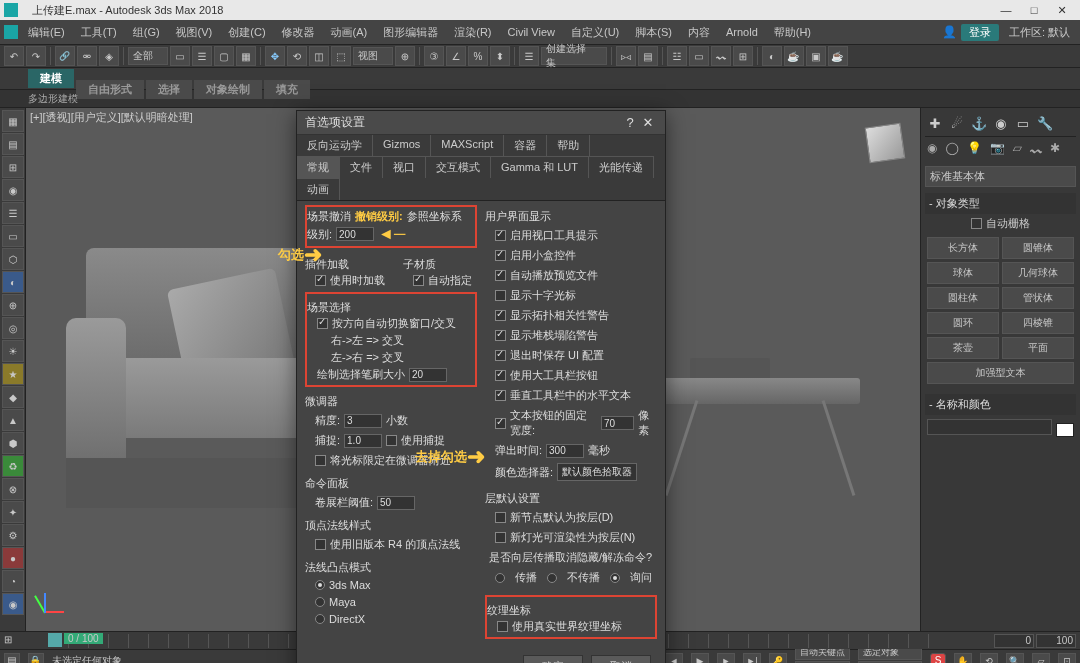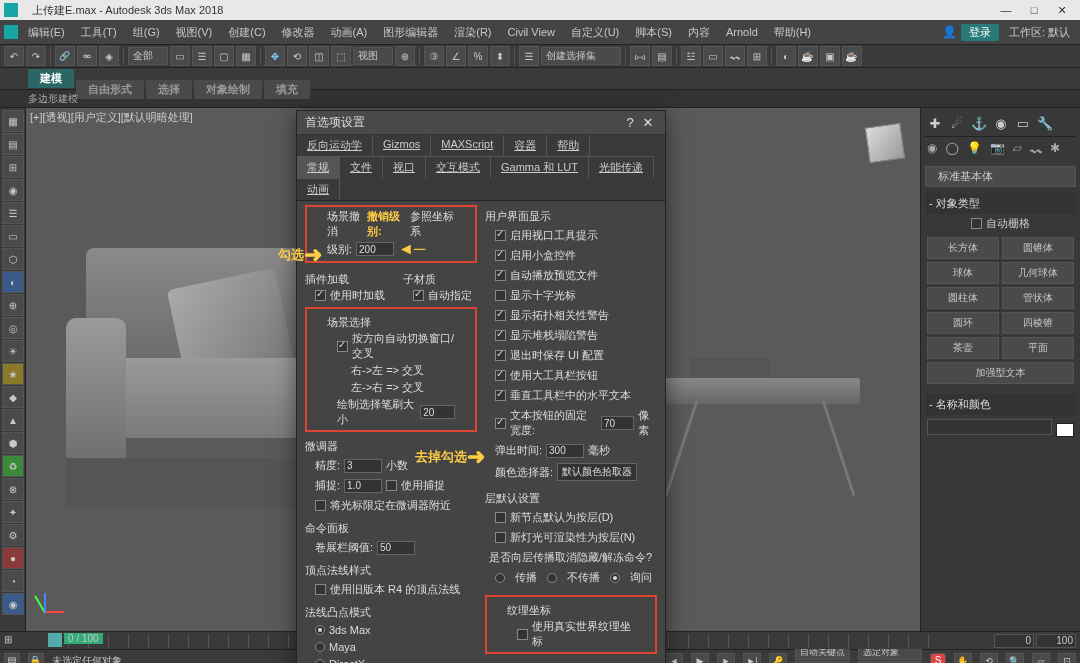--- a/index.html
+++ b/index.html
@@ -65,46 +65,46 @@
 .table .top { position: absolute; top: 40px; width: 200px; height: 26px; background: linear-gradient(#888,#666); border-radius: 3px; }
 .table .book { position: absolute; top: 20px; left: 30px; width: 80px; height: 24px; background: #555; border-radius: 2px; }
 .table .leg1 { position: absolute; top: 60px; left: 20px; width: 3px; height: 100px; background: #777; transform: rotate(18deg); }
 .table .leg2 { position: absolute; top: 60px; right: 20px; width: 3px; height: 100px; background: #777; transform: rotate(-18deg); }
 
 
 .rightpanel { width: 160px; background: #383838; border-left: 1px solid #222; padding: 4px; font-size: 11px; }
 .rp-icons { display: flex; gap: 6px; padding: 4px 2px; border-bottom: 1px solid #222; }
 .rp-icons .ico { width: 16px; height: 16px; color: #ccc; text-align: center; font-size: 13px; }
 .rp-icons2 { display: flex; gap: 8px; padding: 4px 2px; color: #aaa; font-size: 12px; }
-.rp-dd { background: #4a4a4a; border: 1px solid #555; padding: 2px 12px; margin: 4px 0; }
+.rp-dd { background: #4a4a4a; border: 1px solid #555; padding: 2px 4px; margin: 4px 0; }
 .rp-section-hdr { background: #333; padding: 3px 4px; margin-top: 6px; color: #ddd; }
 .rp-grid { display: grid; grid-template-columns: 1fr 1fr; gap: 3px; padding: 4px 2px; }
 .rp-btn { background: #4a4a4a; border: 1px solid #555; padding: 3px 2px; text-align: center; font-size: 10px; }
 .rp-swatch { width: 18px; height: 14px; background: #fff; margin-left: auto; margin-top: 4px; border: 1px solid #222; }
 
 
 .dialog { position: absolute; left: 296px; top: 110px; width: 370px; background: #444; border: 1px solid #222; box-shadow: 0 4px 20px rgba(0,0,0,.5); z-index: 100; }
 .dlg-title { height: 24px; background: #4a4a4a; display: flex; align-items: center; padding: 0 8px; font-size: 12px; color: #ddd; border-bottom: 1px solid #333; }
 .dlg-title .sp { flex: 1; }
 .dlg-title .dbtn { width: 18px; text-align: center; font-size: 13px; }
 .dlg-tabs { display: flex; flex-wrap: wrap; background: #3a3a3a; border-bottom: 1px solid #222; }
-.dlg-tab { padding: 3px 10px; border-right: 1px solid #555; font-size: 11px; color: #ccc; text-decoration: underline; }
+.dlg-tab { padding: 3px 10px; border-right: 1px solid #555; font-size: 11px; color: #ccc; }
 .dlg-tab.row2 { border-top: 1px solid #555; }
 .dlg-tab.active { background: #555; }
 .dlg-body { display: flex; padding: 4px 8px 8px; gap: 8px; font-size: 11px; color: #ddd; }
 .dlg-col { flex: 1; display: flex; flex-direction: column; gap: 3px; }
 .grp-hdr { color: #ddd; margin-top: 4px; }
 .row { display: flex; align-items: center; gap: 4px; padding: 1px 0 1px 10px; }
 .chk { width: 11px; height: 11px; border: 1px solid #888; background: #333; flex-shrink: 0; position: relative; }
 .chk.on::after { content: "✓"; position: absolute; top: -3px; left: 0; font-size: 10px; color: #ddd; }
 .radio { width: 10px; height: 10px; border: 1px solid #888; border-radius: 50%; background: #333; flex-shrink: 0; position: relative; }
 .radio.on::after { content: ""; position: absolute; top: 2px; left: 2px; width: 4px; height: 4px; background: #ddd; border-radius: 50%; }
 .spin { width: 38px; height: 14px; background: #333; border: 1px solid #666; font-size: 10px; padding: 0 2px; display: inline-flex; align-items: center; }
 .dropdown2 { background: #333; border: 1px solid #666; padding: 1px 4px; font-size: 10px; display:inline-flex; align-items:center; }
-.hl-red { border: 2px solid #d43; padding: 2px 20px; }
+.hl-red { border: 2px solid #d43; padding: 2px 0; }
 .hl-yellow { color: #fc4; font-weight: bold; }
 .arrow-y { color: #fc4; font-size: 16px; }
 .dlg-btns { display: flex; justify-content: flex-end; gap: 8px; padding: 8px 14px; }
 .dbtn2 { background: #5a5a5a; border: 1px solid #333; padding: 3px 18px; font-size: 11px; }
 
 
 .anno { position: absolute; z-index: 150; color: #fc4; font-size: 13px; font-weight: bold; display: flex; align-items: center; }
 .anno .ar { font-size: 22px; }
 
 
@@ -176,21 +176,21 @@
   <div class="tbtn">⬚</div>
   <div class="dropdown">视图</div>
   <div class="tbtn">⊕</div>
   <div class="sep"></div>
   <div class="tbtn">③</div>
   <div class="tbtn">∠</div>
   <div class="tbtn">%</div>
   <div class="tbtn">⬍</div>
   <div class="sep"></div>
   <div class="tbtn">☰</div>
-  <div class="dropdown" style="width:80px">创建选择集</div>
+  <div class="dropdown" style="width:66px">创建选择集</div>
   <div class="sep"></div>
   <div class="tbtn">▹◃</div>
   <div class="tbtn">▤</div>
   <div class="sep"></div>
   <div class="tbtn">☳</div>
   <div class="tbtn">▭</div>
   <div class="tbtn">〰</div>
   <div class="tbtn">⊞</div>
   <div class="sep"></div>
   <div class="tbtn">◐</div>

